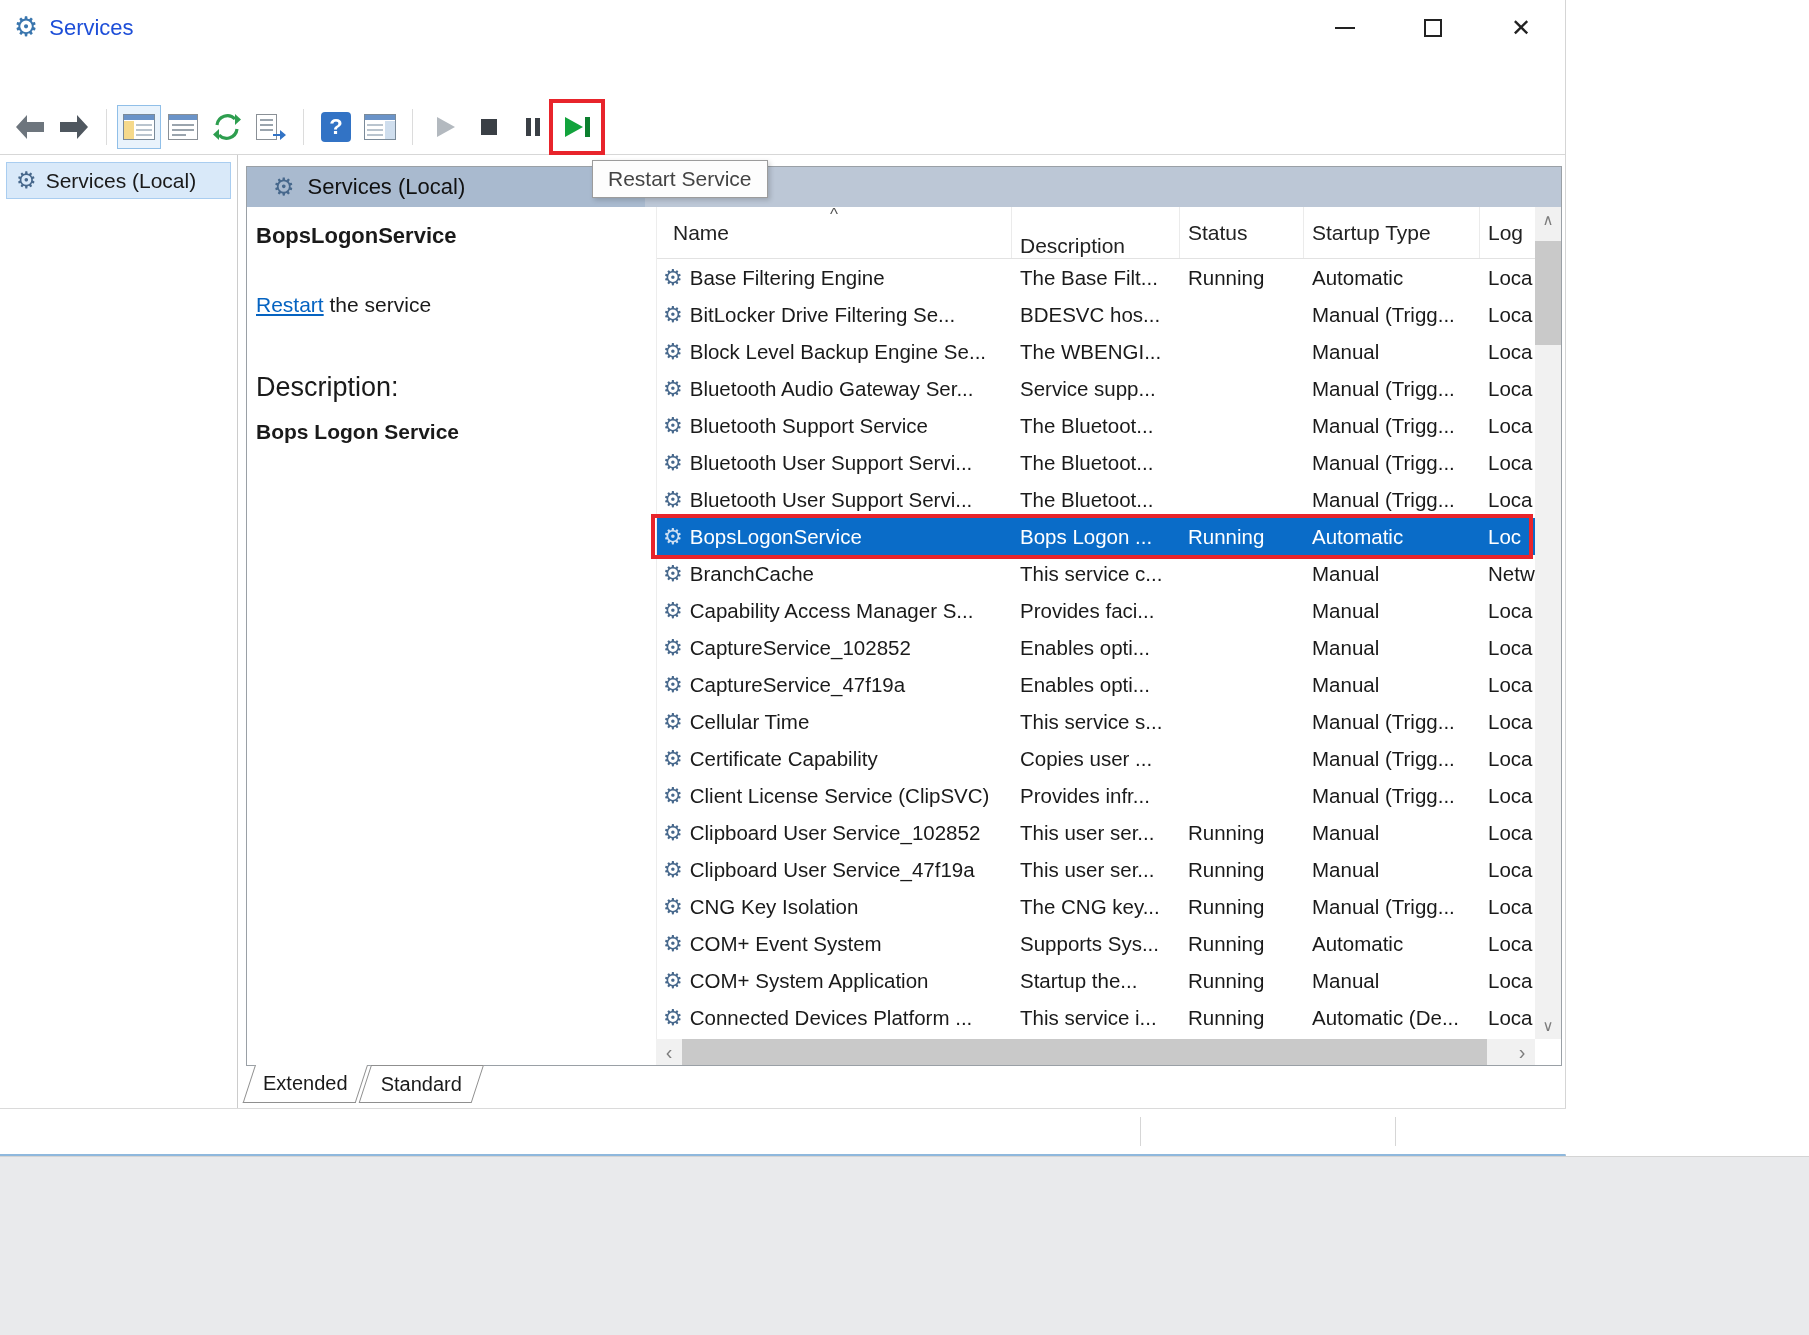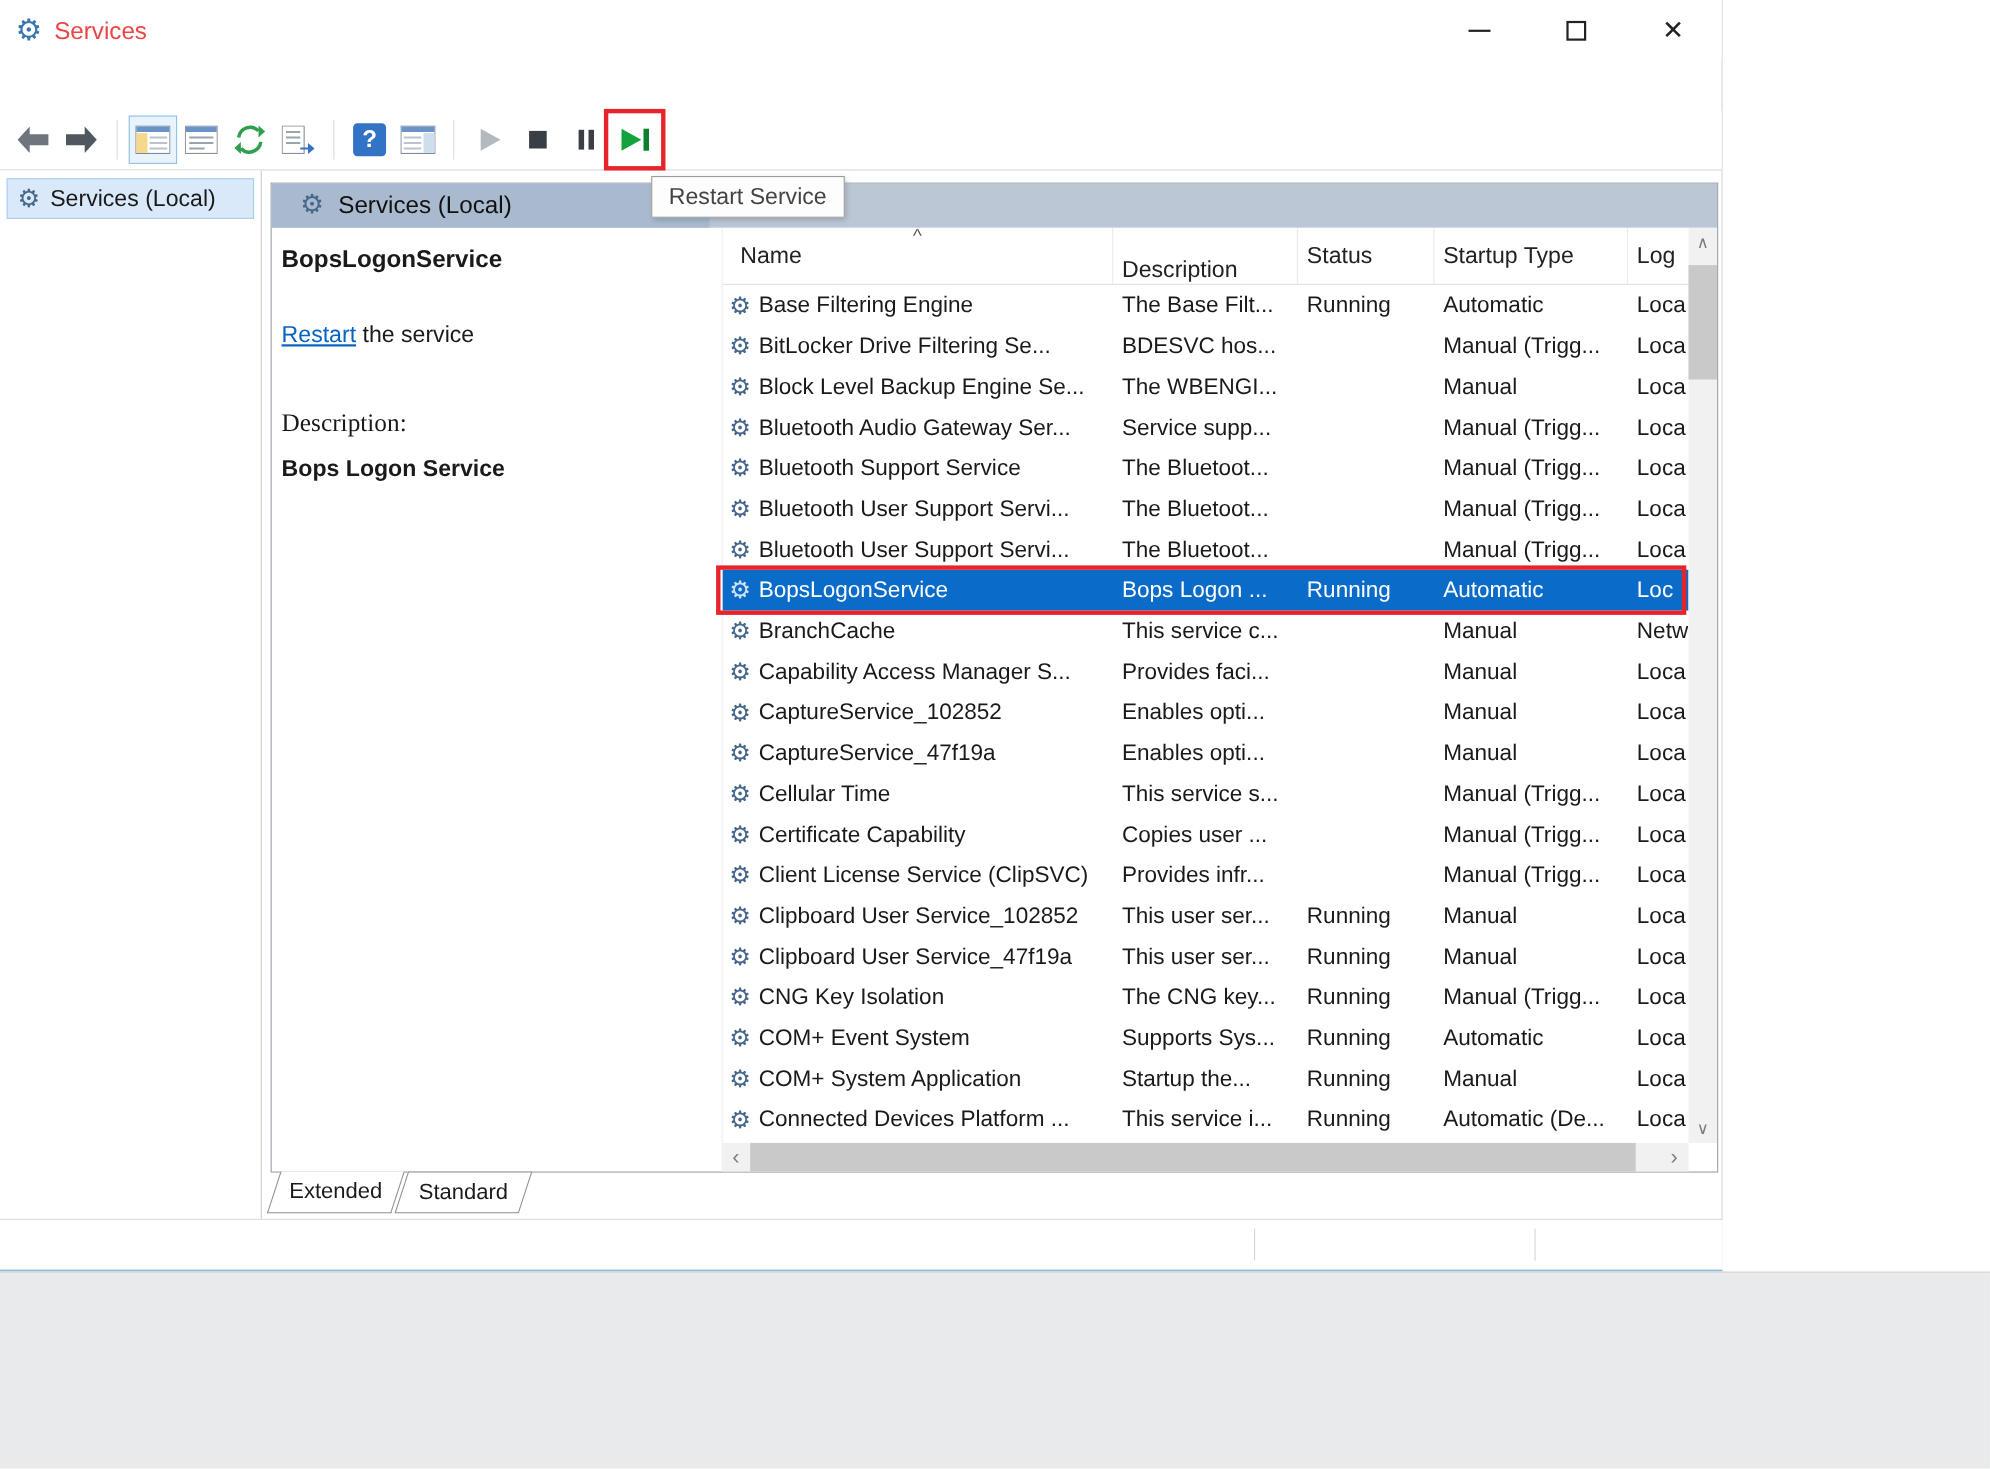--- a/index.html
+++ b/index.html
@@ -14,21 +14,21 @@
 
   .bottom-area { position: absolute; left: 0; top: 1156px; width: 1809px; height: 179px;
                  background: #e9eaec; border-top: 1px solid #d4d4d4; }
 
   .app-window { position: absolute; left: 0; top: 0; width: 1566px; height: 1156px;
                 background: #fff; border-right: 1px solid #d5d5d5; border-bottom: 2px solid #8fb8dd; }
 
   
   .titlebar { position: absolute; top: 0; left: 0; width: 100%; height: 55px; display: flex; align-items: center; background: #fff; }
   .app-icon { margin-left: 14px; font-size: 27px; color: #3a76ae; line-height: 1; }
-  .window-title { margin-left: 11px; font-size: 22px; color: #ef4444; }
+  .window-title { margin-left: 11px; font-size: 22px; color: #1d4ed8; }
   .win-controls { position: absolute; right: 0; top: 0; height: 55px; display: flex; }
   .win-btn { width: 88px; height: 55px; display: flex; align-items: center; justify-content: center; color: #222; cursor: default; }
   .min-glyph { display: block; width: 20px; height: 2px; background: #222; }
   .max-glyph { display: block; width: 18px; height: 18px; border: 2px solid #222; }
   .close-glyph { font-size: 24px; line-height: 1; }
 
   
   .menubar { position: absolute; top: 55px; left: 0; width: 100%; height: 45px;
              display: flex; align-items: center; padding-left: 18px; gap: 30px; font-size: 21px; background: #fff; }
   .menu-item { display: inline-block; }
@@ -66,21 +66,21 @@
                       display: flex; align-items: center; padding-left: 26px; gap: 13px; font-size: 22px; color: #111; }
   .pane-header-left .gear { font-size: 24px; }
 
   .pane-body { position: absolute; top: 40px; left: 0; right: 0; bottom: 26px; overflow: hidden; }
 
   
   .detail-pane { position: absolute; left: 0; top: 0; width: 409px; height: 100%; padding: 16px 10px 0 9px; }
   .svc-title { font-size: 22px; font-weight: bold; }
   .svc-actions { margin-top: 40px; font-size: 21px; line-height: 31px; }
   .svc-link { color: var(--link, #0563c1); text-decoration: underline; cursor: pointer; }
-  .svc-desc-label { margin-top: 52px; font-size: 23px; font-family: Liberation Serif, serif; }
+  .svc-desc-label { margin-top: 52px; font-size: 27px; }
   .svc-desc { margin-top: 14px; font-size: 21px; line-height: 30px; font-weight: bold; }
 
   
   .list-pane { position: absolute; left: 409px; top: 0; right: 0; bottom: 0; border-left: 1px solid #ededed; }
   .list-header { position: absolute; top: 0; left: 0; right: 0; height: 52px; display: flex; border-bottom: 1px solid #e2e2e2; background: #fff; }
   .hcell { display: flex; align-items: center; font-size: 21px; color: #222; border-right: 1px solid #ebebeb; position: relative; padding-left: 8px; }
   .hcell.c-name { padding-left: 16px; }
   .sort-caret { position: absolute; top: -2px; left: 50%; transform: translateX(-50%); font-size: 17px; color: #555; }
   .c-name { width: 355px; }
   .c-desc { width: 168px; align-items: flex-end; }

